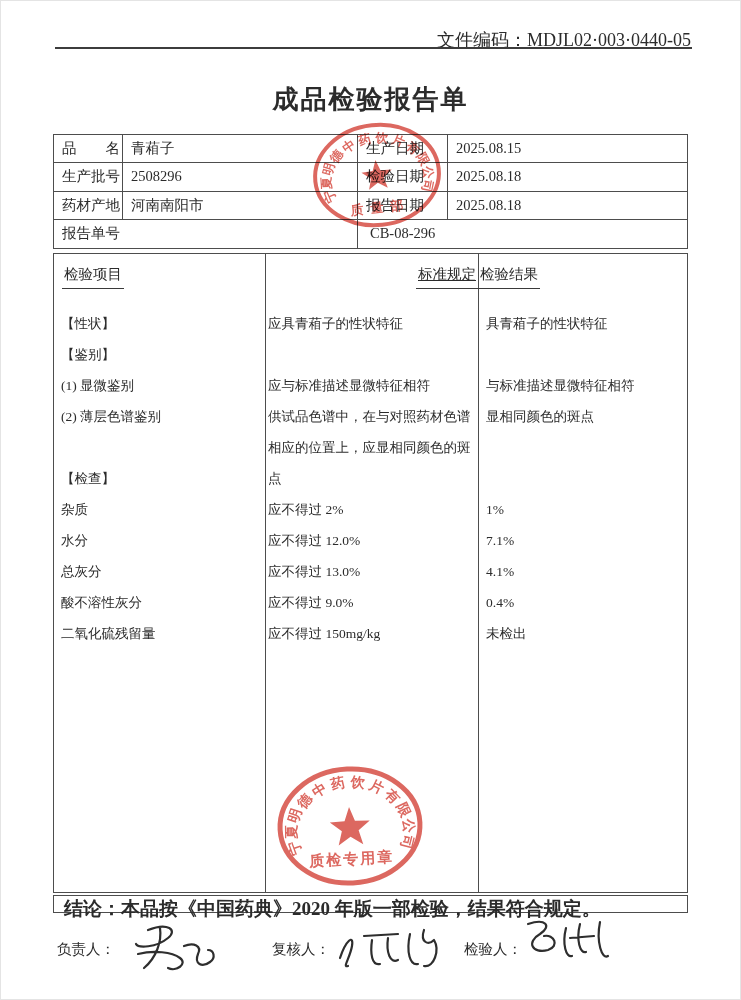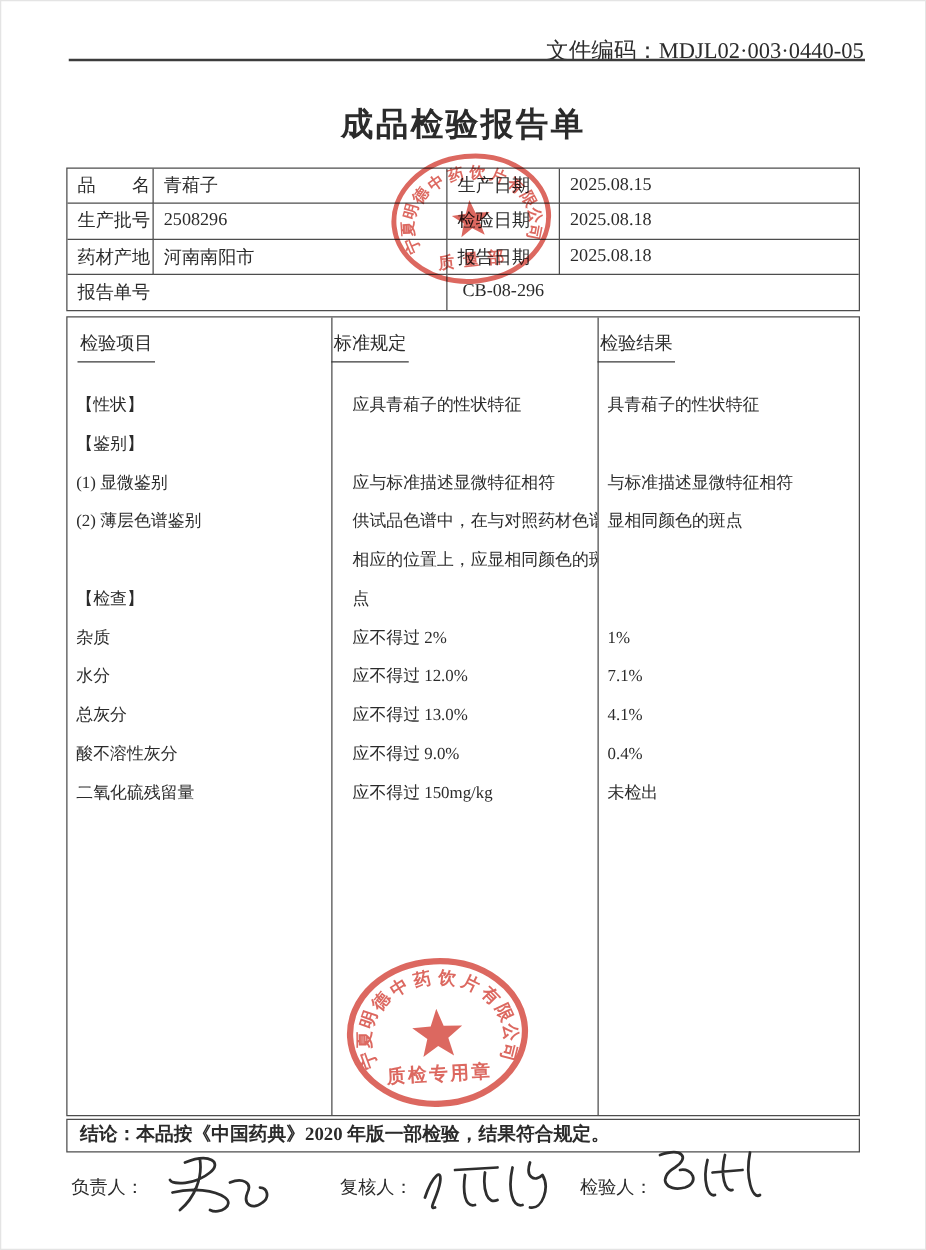--- a/index.html
+++ b/index.html
@@ -22,33 +22,33 @@
   .info-cell.no-r{border-right:none;}
   .info-cell.no-b{border-bottom:none;}
   .info-cell.span2{grid-column:span 2;}
 
   .main-table{position:absolute;left:53px;top:253px;width:635px;height:640px;
               border:1px solid #4d4d4d;box-sizing:border-box;}
   .vline{position:absolute;top:0;bottom:0;width:1px;background:#4d4d4d;}
   .v1{left:211px;}.v2{left:424px;}
   .th{position:absolute;top:11px;font-size:14.5px;}
   .th1{left:8px;}
-  .th2{left:211px;width:213px;text-align:left;}
+  .th2{left:211px;width:213px;text-align:right;text-decoration:underline;}
   .th3{left:424px;width:211px;text-align:left;}
   .thu{border-bottom:1px solid #3a3a3a;padding:0 2px 6px;}
   .rows{position:absolute;left:0;top:54px;right:0;}
   .trow{display:grid;grid-template-columns:211px 213px 211px;height:31px;}
   .tcell{line-height:31px;font-size:13.5px;white-space:nowrap;overflow:hidden;}
   .tcell.c1{padding-left:7px;}
-  .tcell.c2{padding-left:17px;}
+  .tcell.c2{padding-left:3px;}
   .tcell.c3{padding-left:8px;}
 
-  .conclusion{position:absolute;left:53px;top:895px;width:635px;height:27px;
+  .conclusion{position:absolute;left:53px;top:895px;width:635px;height:18px;
               border:1px solid #4d4d4d;box-sizing:border-box;line-height:25px;
-              padding-left:10px;font-size:15px;font-weight:bold;white-space:nowrap;}
+              padding-left:10px;font-size:19px;font-weight:bold;white-space:nowrap;}
 
   .sig-label{position:absolute;top:940px;font-size:14.5px;}
   .s1{left:57px;}.s2{left:272px;}.s3{left:464px;}
   .sig{position:absolute;}
   .sig path{stroke:#2e2e2e;stroke-width:2.2;fill:none;stroke-linecap:round;stroke-linejoin:round;}
 
   .stamp{position:absolute;mix-blend-mode:multiply;opacity:.82;}
   .stamp-top{left:310px;top:120px;width:134px;height:110px;transform:rotate(-6deg);}
   .stamp-bottom{left:276px;top:765px;width:148px;height:122px;transform:rotate(-3deg);}
 </style>

